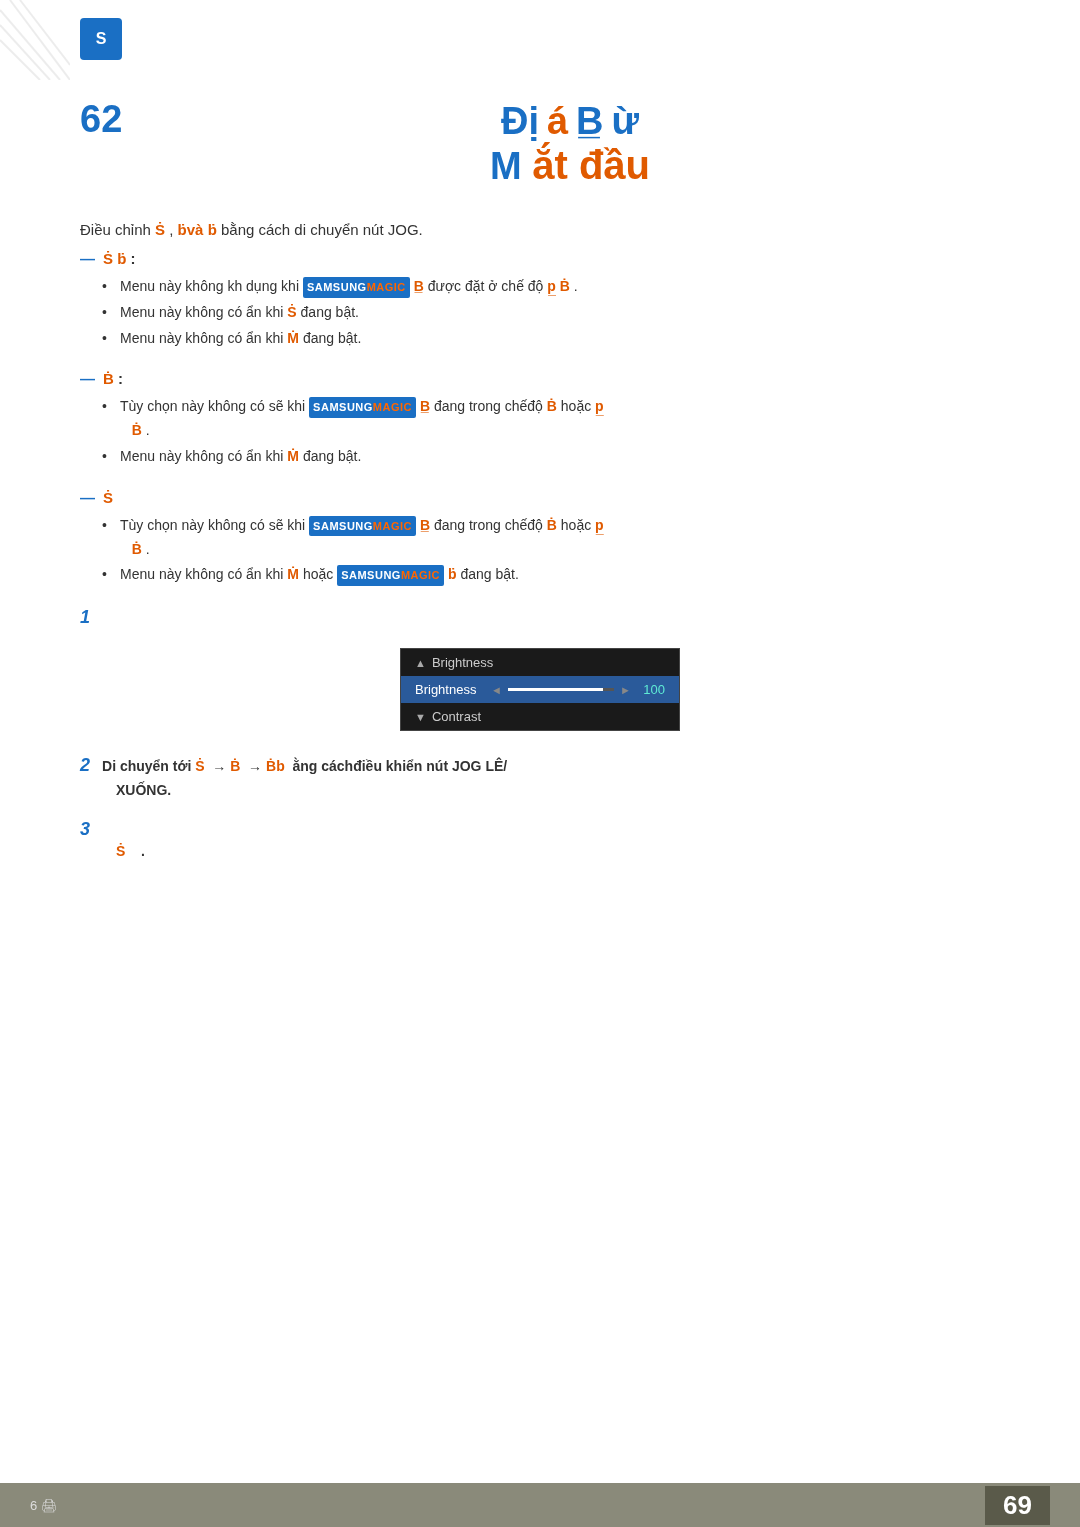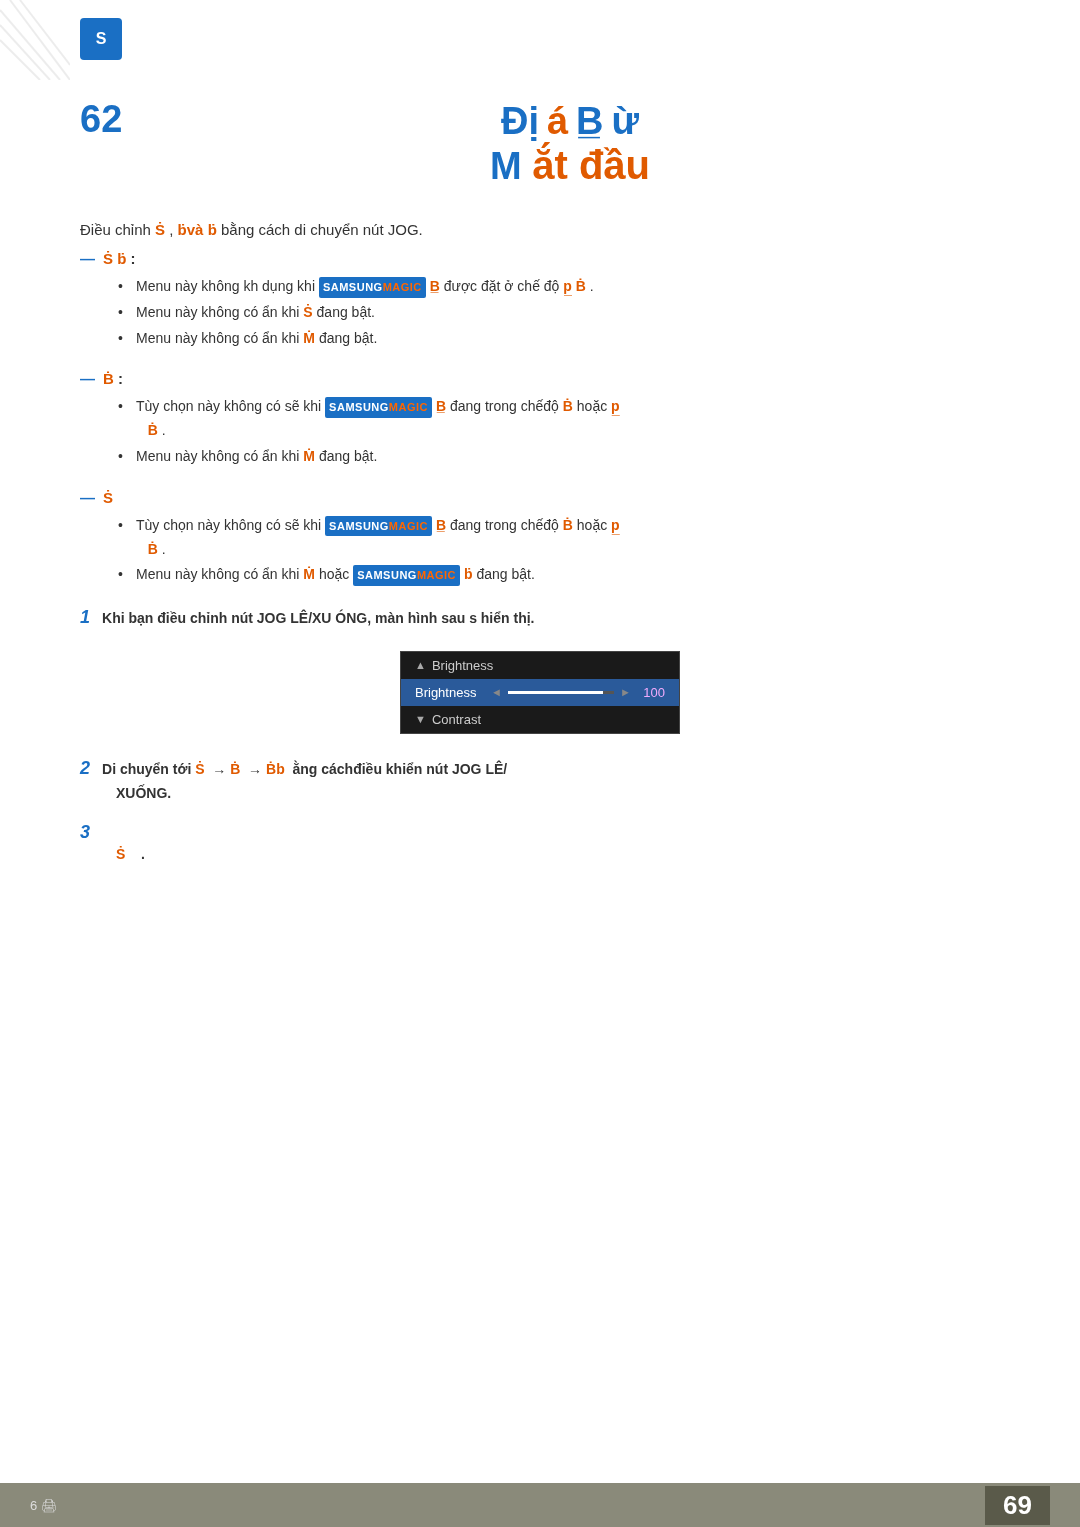--- a/index.html
+++ b/index.html
@@ -143,21 +143,20 @@
       list-style: none;
       padding-left: 40px;
     }
 
     .bullet-list li {
       position: relative;
       font-size: 14px;
       color: #333;
       line-height: 1.7;
       margin-bottom: 2px;
-      margin-left: 16px;
     }
 
     .bullet-list li::before {
       content: "•";
       position: absolute;
       left: -18px;
       color: #333;
     }
 
     .highlight-orange {
@@ -267,21 +266,21 @@
 
     .osd-bar-fill {
       position: absolute;
       left: 0;
       top: 0;
       height: 100%;
       background: white;
     }
 
     .osd-value {
-      color: #f0abfc;
+      color: #5eead4;
       font-size: 13px;
       min-width: 28px;
       text-align: right;
     }
 
     
     .footer {
       background: #8a8a7a;
       height: 44px;
       display: flex;
@@ -440,23 +439,20 @@
           <span> hoặc </span>
           <span class="samsung-badge">SAMSUNG<span class="magic-part">MAGIC</span></span>
           <span class="highlight-orange">ḃ</span> đang bật.
         </li>
       </ul>
     </div>
 
     <div class="step-block">
       <div class="step-row">
         <span class="step-number">1</span>
-        <span class="step-text">
-          Khi bạn điều chỉnh nút JOG LÊ/XU ÓNG, màn hình sau s hiển thị.
-        </span>
       </div>
     </div>
 
     <div class="osd-container">
       <div class="osd-menu">
         <div class="osd-item">
           <span style="color:#aaa;font-size:11px;">▲</span>
           <span class="osd-label">Brightness</span>
         </div>
         <div class="osd-item active">

